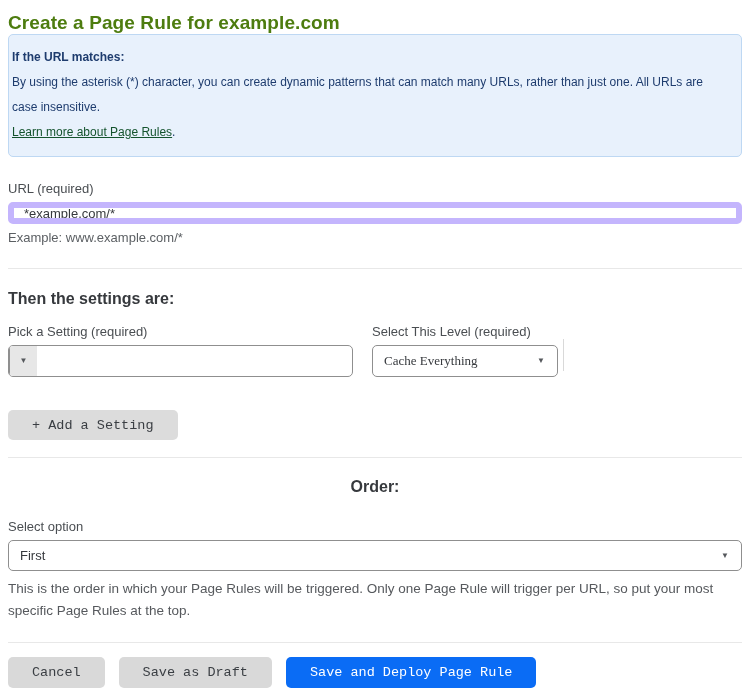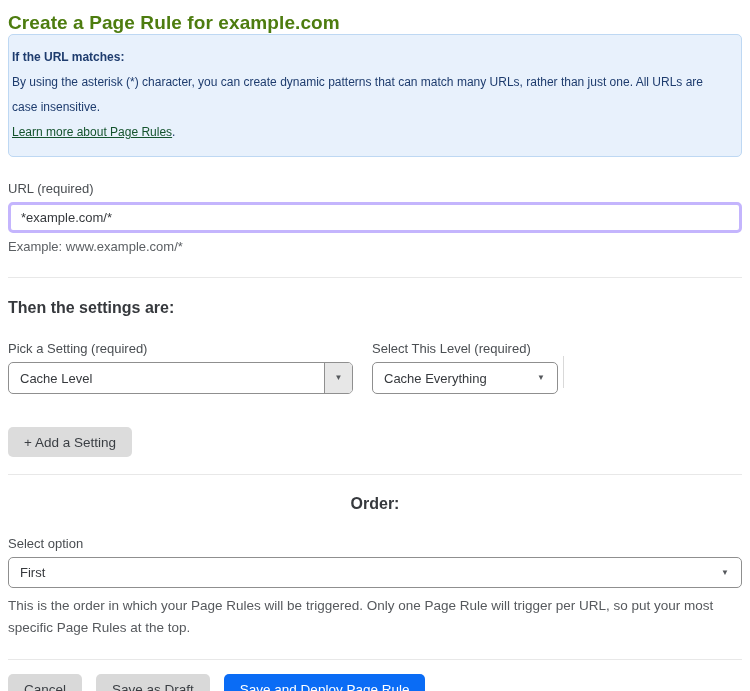--- a/index.html
+++ b/index.html
@@ -40,23 +40,23 @@
   
   .field-label {
     font-size: 13px;
     color: #4a4e52;
     line-height: 15px;
   }
   .url-label { margin-top: 24px; }
   .text-input {
     display: block;
     width: 100%;
-    height: 31px;
+    height: 22px;
     margin-top: 6px;
-    border: 3px solid #c4b5fd;
+    border: 6px solid #c4b5fd;
     border-radius: 5px;
     padding: 0 10px;
     font-size: 13px;
     color: #36393d;
     font-family: "Liberation Sans", "DejaVu Sans", sans-serif;
     background: #fff;
     outline: none;
   }
   .helper-text {
     margin-top: 6px;
@@ -73,21 +73,21 @@
 
   .section-heading {
     margin-top: 21px;
     font-size: 16px;
     font-weight: bold;
     color: #36393d;
     line-height: 18px;
   }
 
   
-  .settings-row { display: flex; margin-top: 24px; }
+  .settings-row { display: flex; margin-top: 16px; }
   .settings-col-1 { width: 345px; margin-right: 19px; }
   .settings-col-2 { width: 192px; }
 
   .select-box {
     margin-top: 6px;
     height: 32px;
     border: 1px solid #8f8f8f;
     border-radius: 5px;
     background: #fff;
     display: flex;
@@ -106,35 +106,35 @@
     display: flex;
     align-items: center;
     justify-content: center;
   }
   .arrow-glyph {
     font-size: 8px;
     color: #55585c;
     line-height: 1;
   }
   .select-inline-arrow { padding-right: 12px; display: flex; align-items: center; }
-  .col2-wrap { display: flex; align-items: flex-start; }
+  .col2-wrap { display: flex; align-items: flex-start; font-family: Liberation Serif, serif; }
   .vert-rule {
     width: 1px;
     height: 32px;
     background: #d9d9d9;
     margin-left: 5px;
   }
 
   .btn {
     border: none;
     border-radius: 5px;
     font-size: 13.5px;
-    font-family: Liberation Sans, sans-serif;
+    font-family: Liberation Mono, monospace;
     height: 31px;
-    padding: 0 16px;
+    padding: 0 24px;
     cursor: pointer;
     color: #3a3e43;
     background: #d9d9d9;
     line-height: 29px;
   }
   .add-setting-btn { margin-top: 33px; height: 30px; background: #dcdcdc; }
 
   .order-divider { margin-top: 17px; }
   .order-heading { margin-top: 20px; text-align: center; }
   .order-label { margin-top: 23px; }
@@ -173,21 +173,20 @@
   <div class="helper-text">Example: www.example.com/*</div>
 
   <hr class="divider">
 
   <h2 class="section-heading">Then the settings are:</h2>
 
   <div class="settings-row">
     <div class="settings-col-1">
       <div class="field-label">Pick a Setting (required)</div>
       <div class="select-box">
-        <span class="select-value">Cache Level</span>
         <span class="select-arrow-seg">
           <span class="arrow-glyph">▼</span>
         </span>
       </div>
     </div>
     <div class="settings-col-2">
       <div class="field-label">Select This Level (required)</div>
       <div class="col2-wrap">
         <div class="select-box" style="flex:1">
           <span class="select-value">Cache Everything</span>

